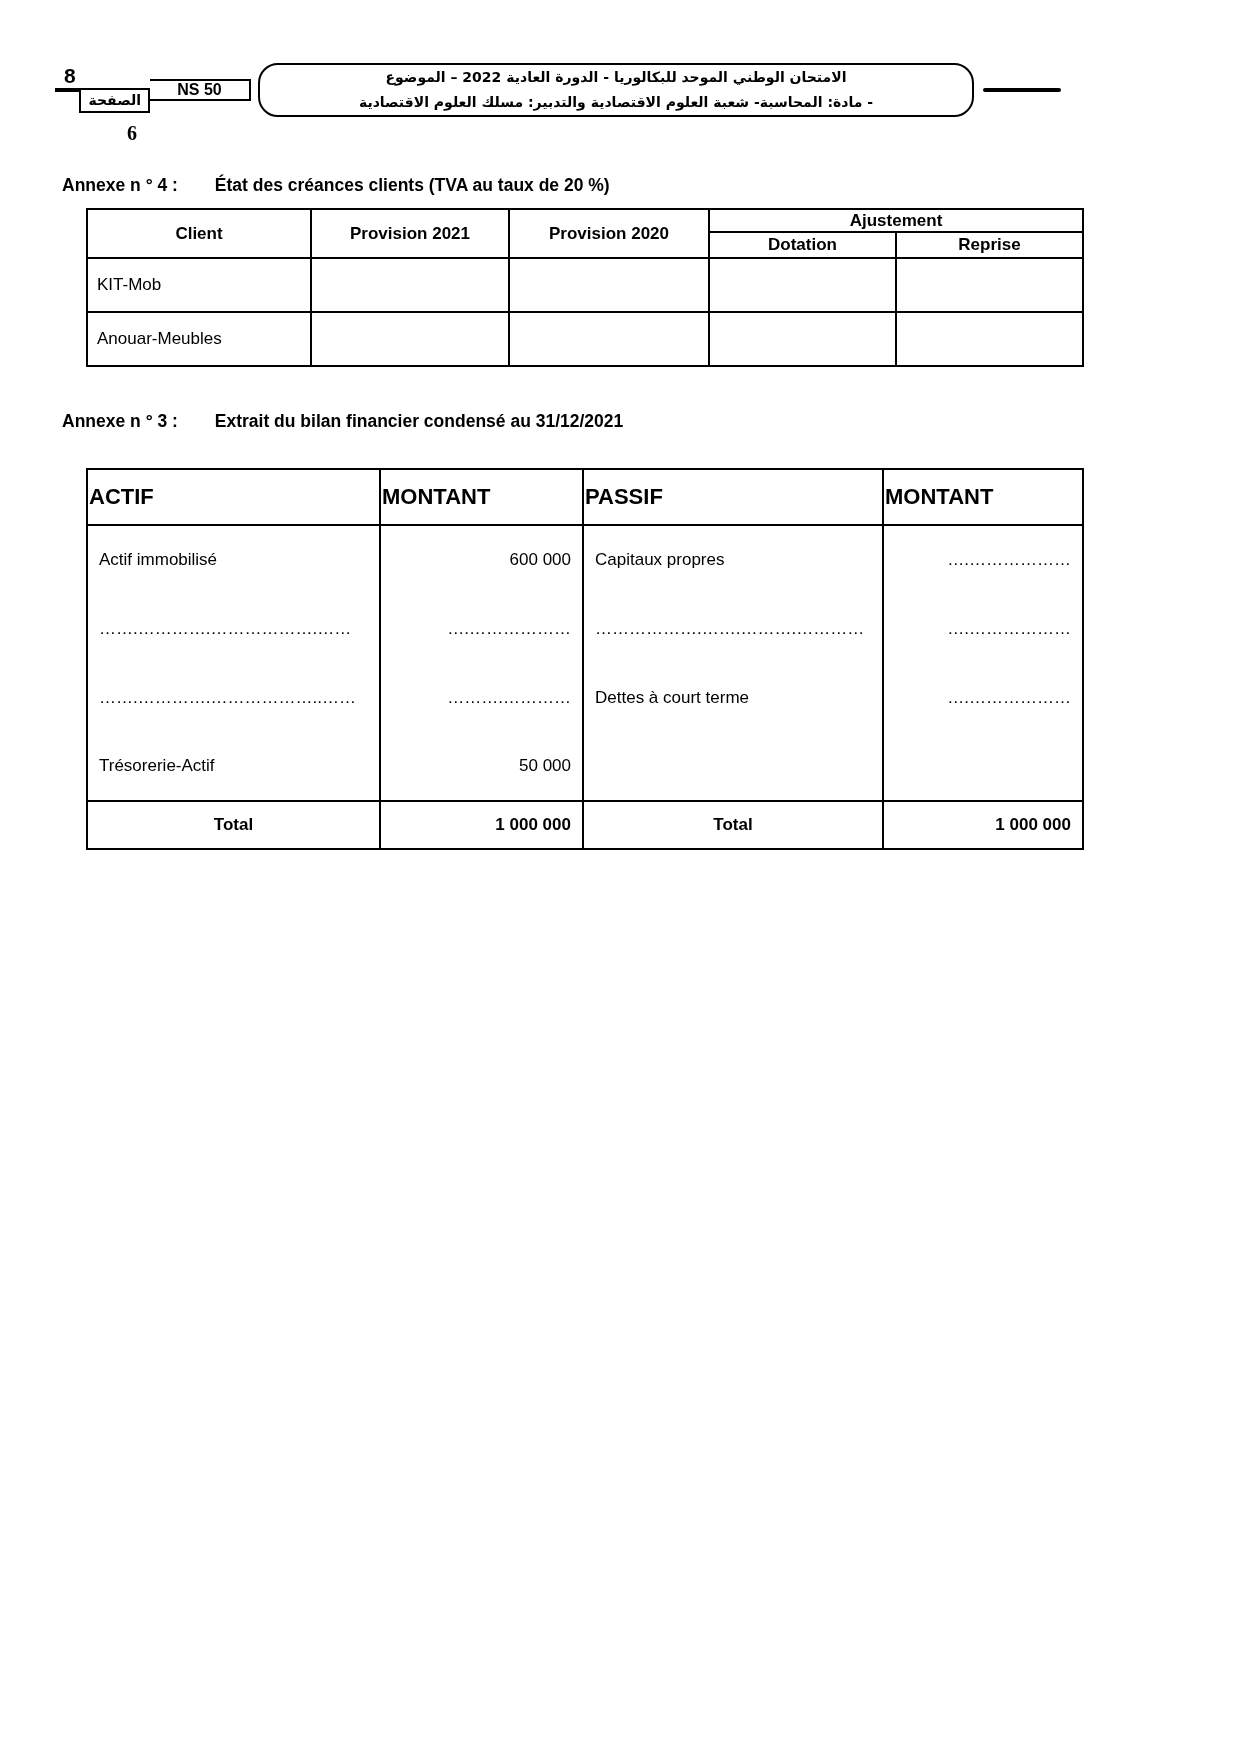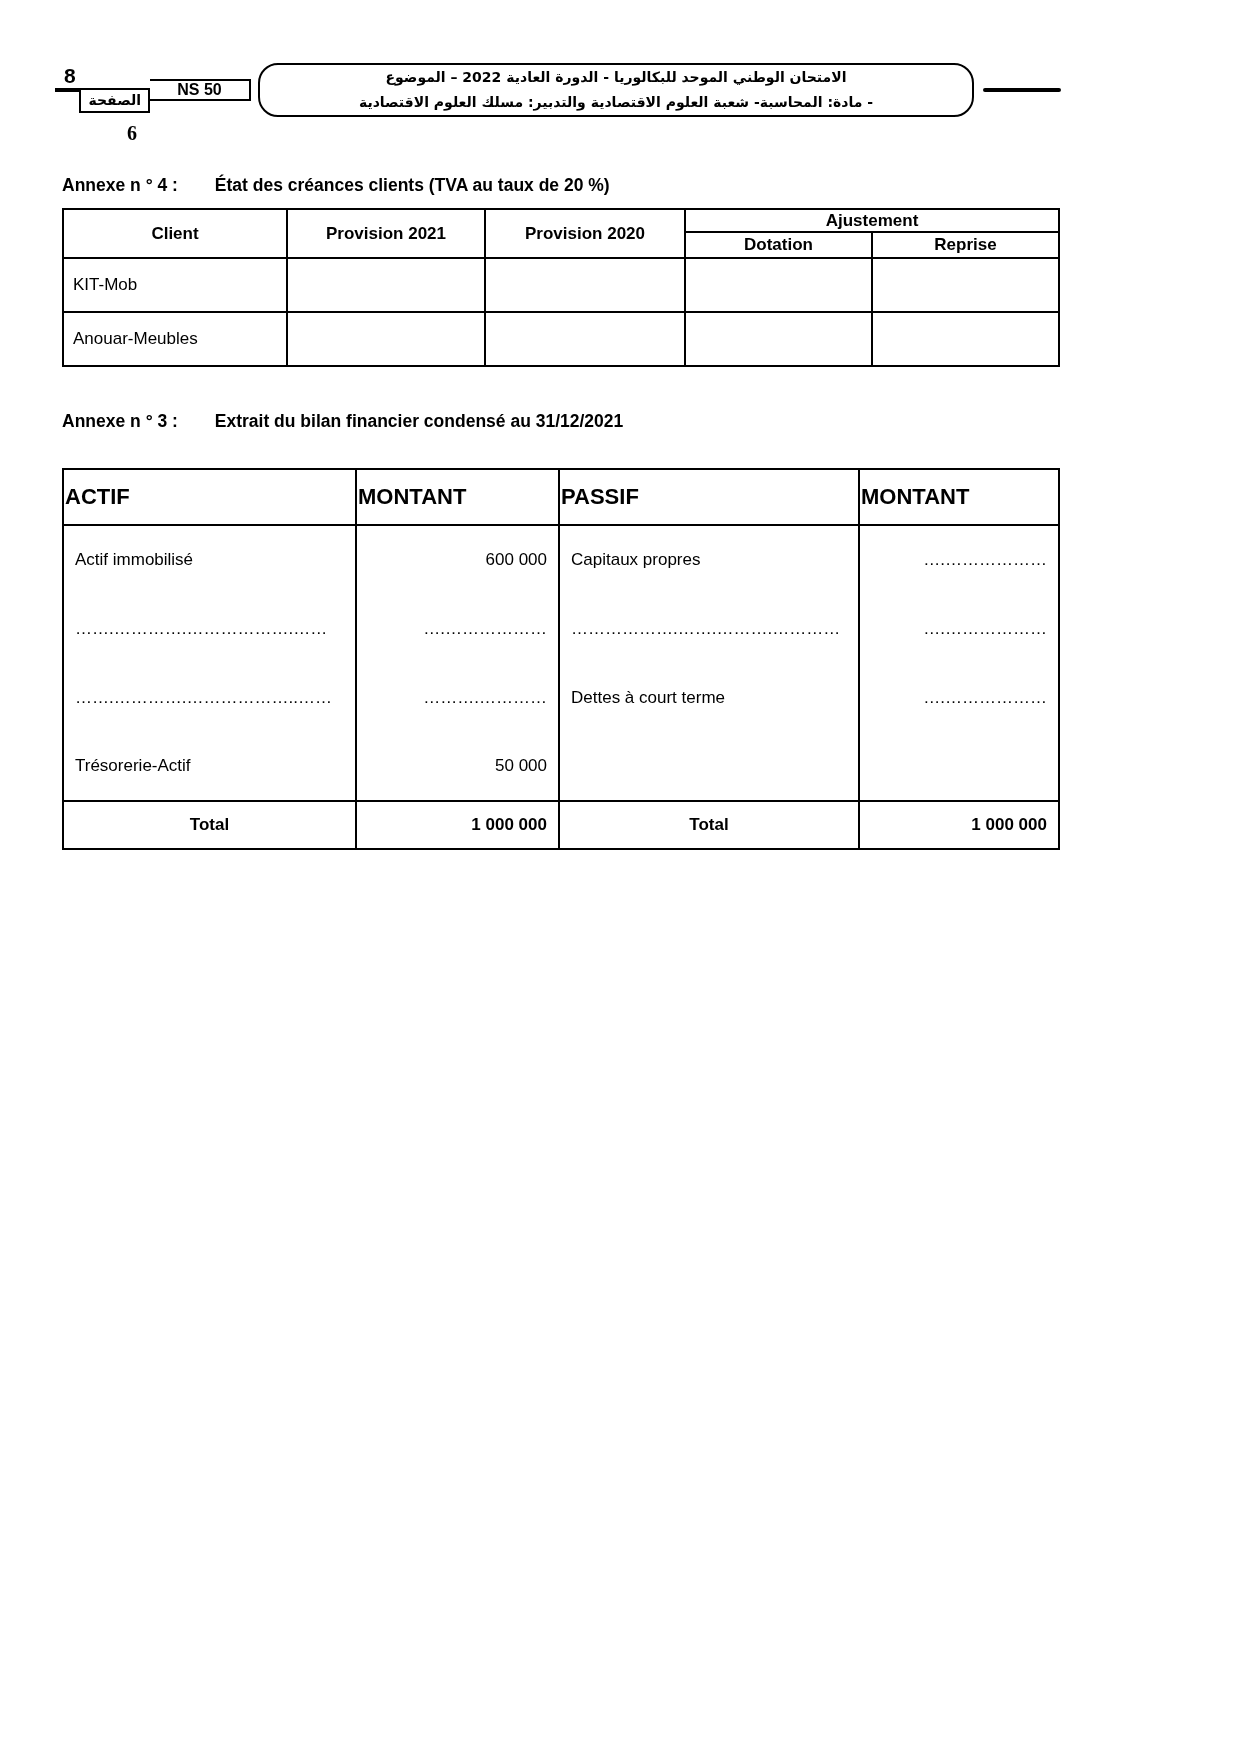--- a/index.html
+++ b/index.html
@@ -101,21 +101,21 @@
   .content { margin-left: 62px; width: 996px; }
 
   .annexe-heading {
     font-weight: bold;
     font-size: 17.5px;
   }
   .annexe-heading .annexe-label { display: inline-block; margin-right: 32px; }
   .heading-7 { margin-top: 35px; margin-bottom: 12px; }
   .heading-8 { margin-top: 44px; margin-bottom: 36px; }
 
-  table { border-collapse: collapse; table-layout: fixed; width: 996px; }
+  table { border-collapse: collapse; table-layout: fixed; width: 996px; margin-left: 24px; }
 
   
   .creances th, .creances td {
     border: 2px solid #000;
     font-size: 17px;
     vertical-align: middle;
     padding: 0;
   }
   .creances th { font-weight: bold; text-align: center; }
   .creances .h-main { height: 23px; }

